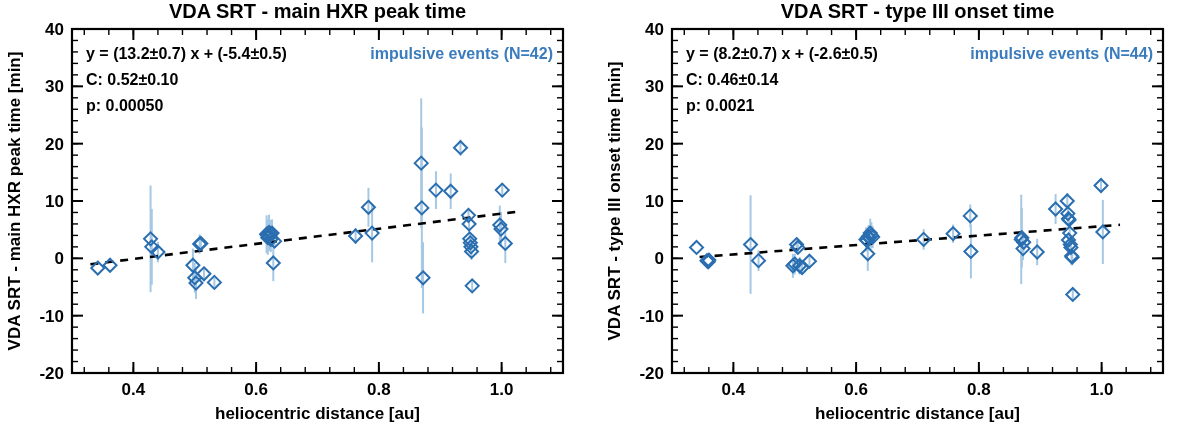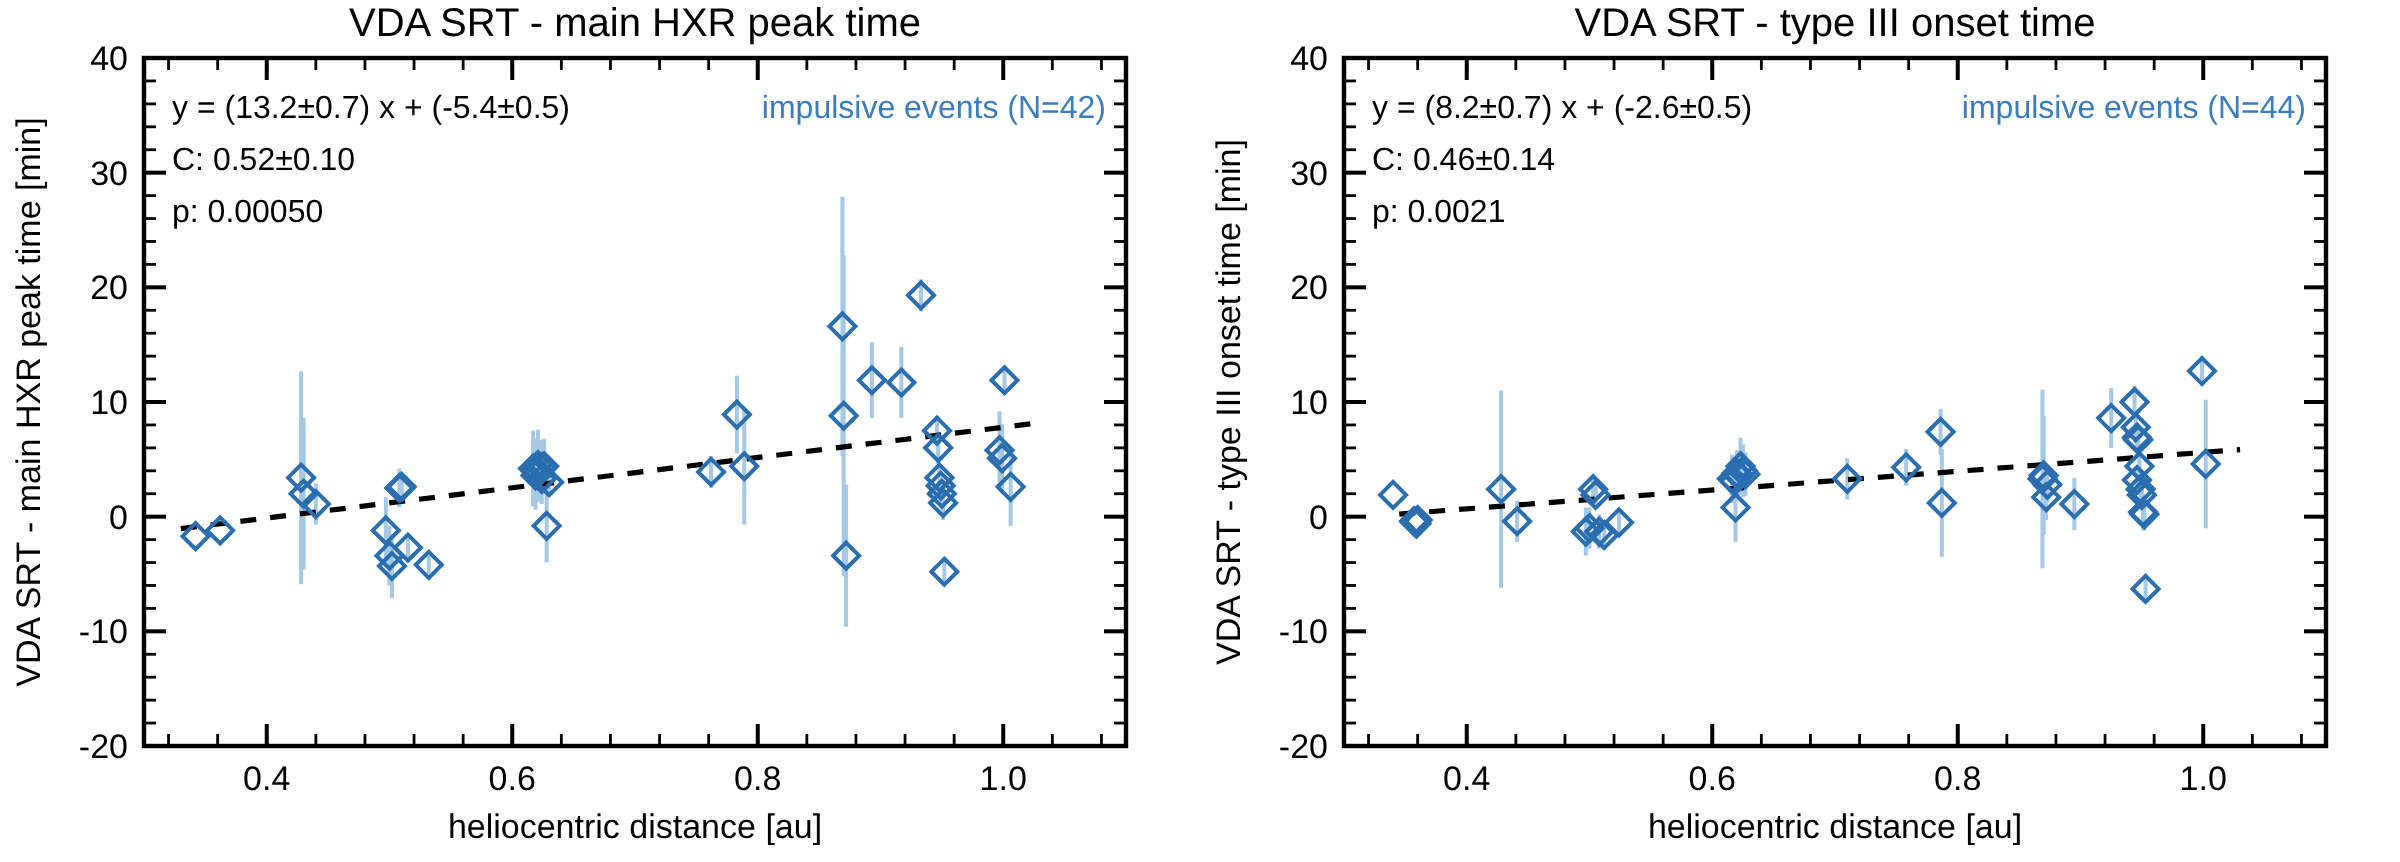--- a/index.html
+++ b/index.html
@@ -12,20 +12,21 @@
     height: 431px;
     font-family: "Liberation Sans", sans-serif;
     overflow: hidden;
   }
   #figure {
     position: relative;
     width: 1180px;
     height: 431px;
     display: flex;
     flex-direction: row;
+    font-weight: bold;
   }
   .panel {
     position: relative;
     width: 600px;
     height: 431px;
   }
   svg.plot {
     display: block;
     width: 600px;
     height: 431px;

